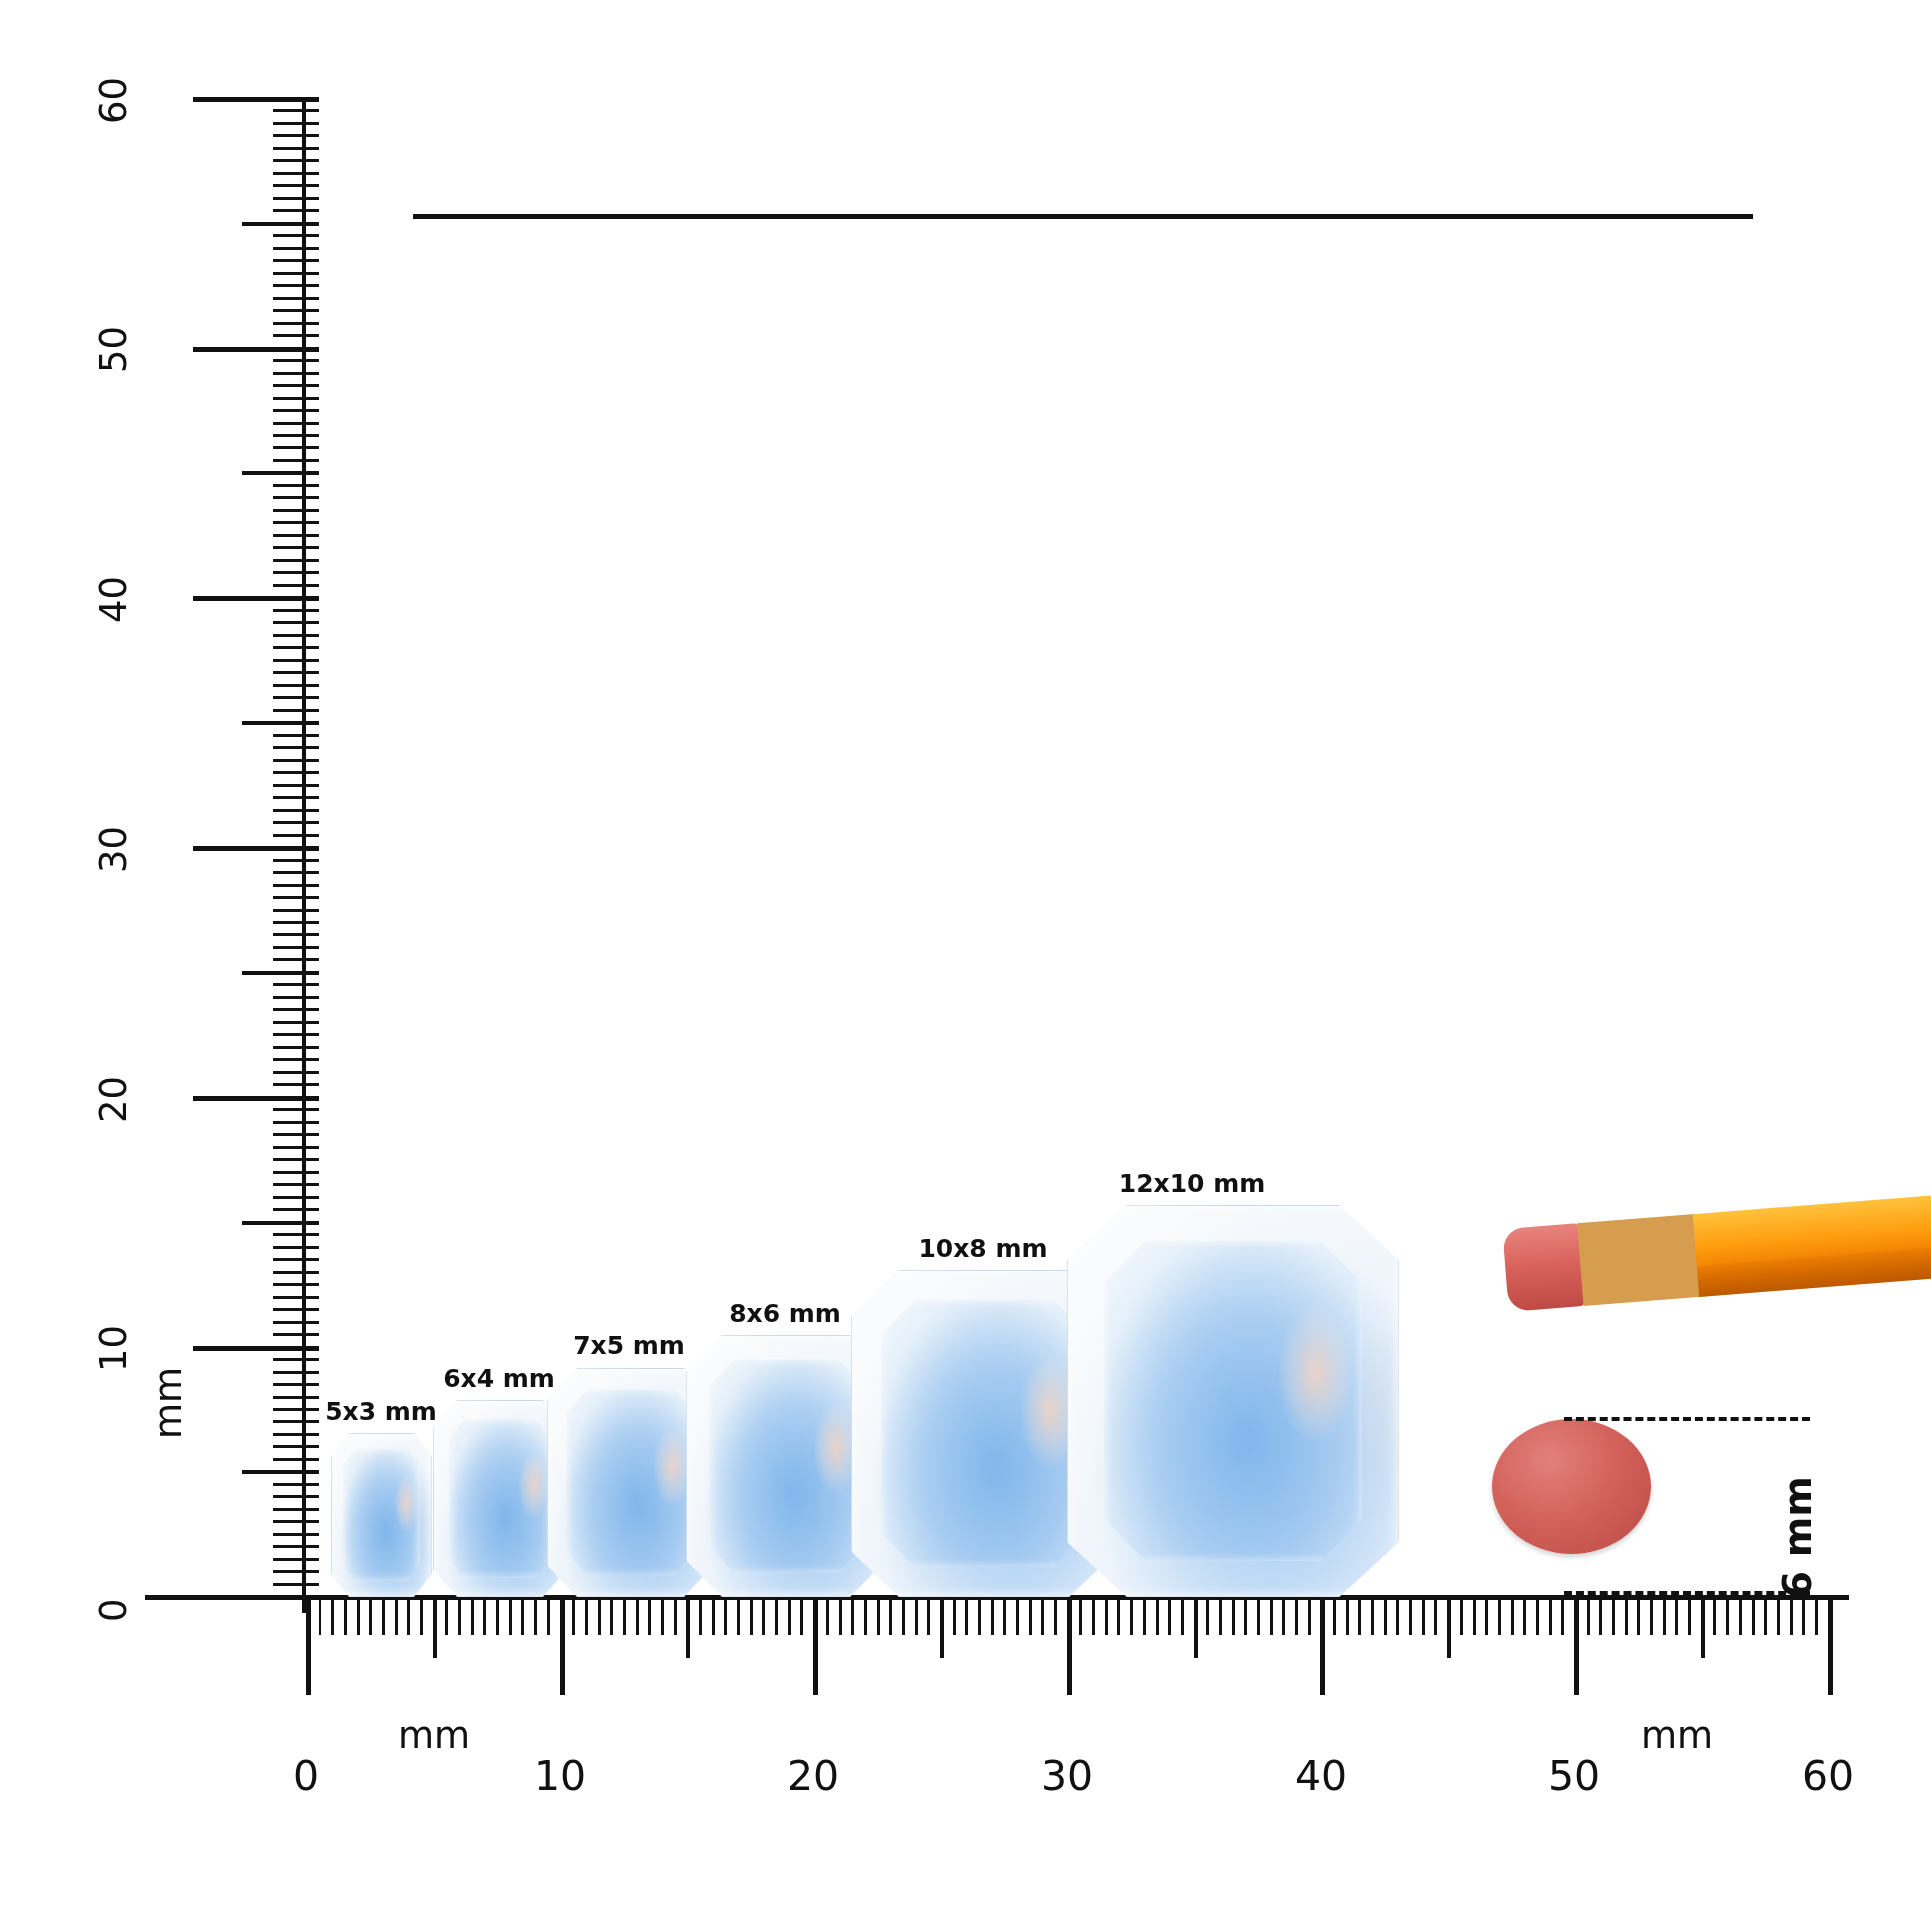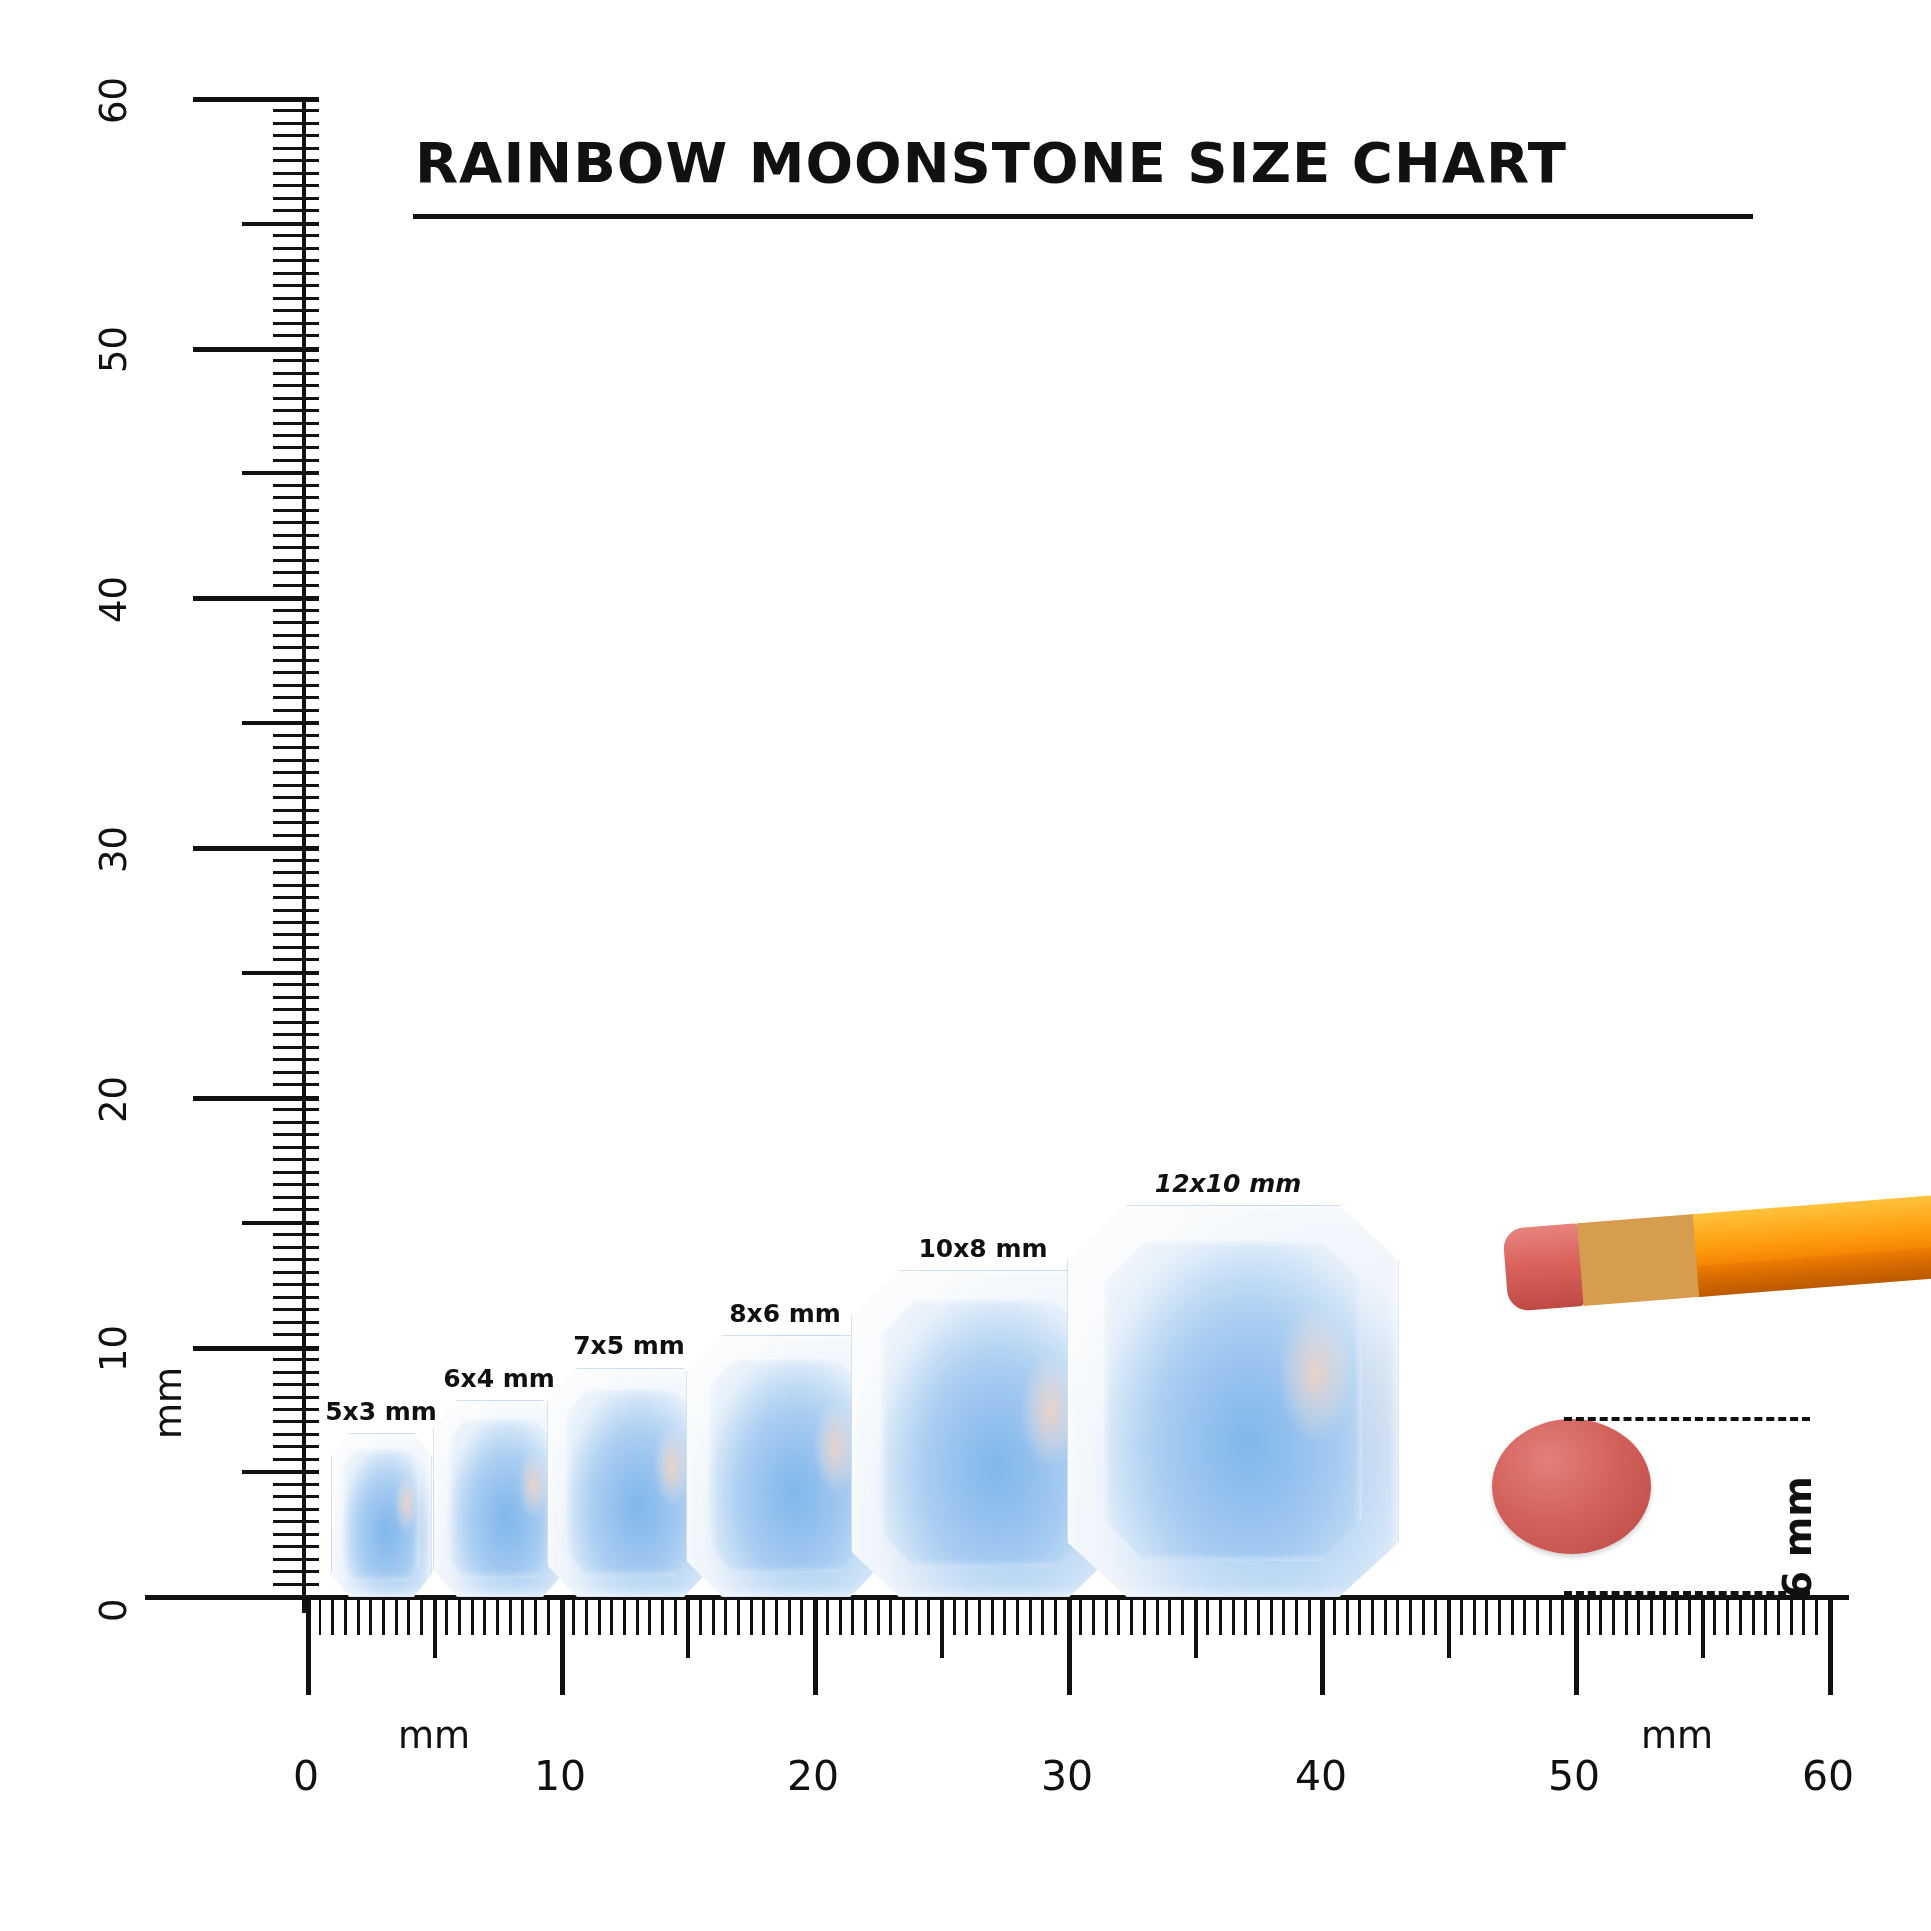--- a/index.html
+++ b/index.html
@@ -148,21 +148,20 @@
   #disclaimer{
     position:absolute;left:199px;top:1873px;
     font-size:29px;color:#111;white-space:nowrap;
   }
 </style>
 </head>
 <body>
 
 <div class="stage">
 
-  <div id="chart-title">RAINBOW MOONSTONE SIZE CHART</div>
   <div id="title-underline"></div>
 
   <div id="vruler-spine"></div>
   <div id="vruler">
       <div class="vtick major" style="top: 1503px;"></div>
       <div class="vtick minor" style="top: 1491px;"></div>
       <div class="vtick minor" style="top: 1478px;"></div>
       <div class="vtick minor" style="top: 1466px;"></div>
       <div class="vtick minor" style="top: 1453px;"></div>
       <div class="vtick minor" style="top: 1441px;"></div>
@@ -434,21 +433,21 @@
       <div class="gem-label" style="left: 785px; top: 1299px;">8x6 mm</div>
       <div class="gem" style="left: 851px; top: 1270px; width: 264px; height: 325px;">
         <div class="facet"></div>
         <div class="glow"></div>
       </div>
       <div class="gem-label" style="left: 983px; top: 1234px;">10x8 mm</div>
       <div class="gem" style="left: 1067px; top: 1205px; width: 330px; height: 390px;">
         <div class="facet"></div>
         <div class="glow"></div>
       </div>
-      <div class="gem-label" style="left: 1228px; top: 1169px; font-style: italic;">12x10 mm</div>
+      <div class="gem-label" style="left: 1192px; top: 1169px;">12x10 mm</div>
     </div>
 
   <div id="pencil">
     <div class="pencil-body" id="pencil-eraser"></div>
     <div class="pencil-body" id="pencil-ferrule"></div>
     <div class="pencil-body" id="pencil-wood"></div>
     <div id="pencil-shade"></div>
   </div>
 
   <div id="eraser-dot"></div>

